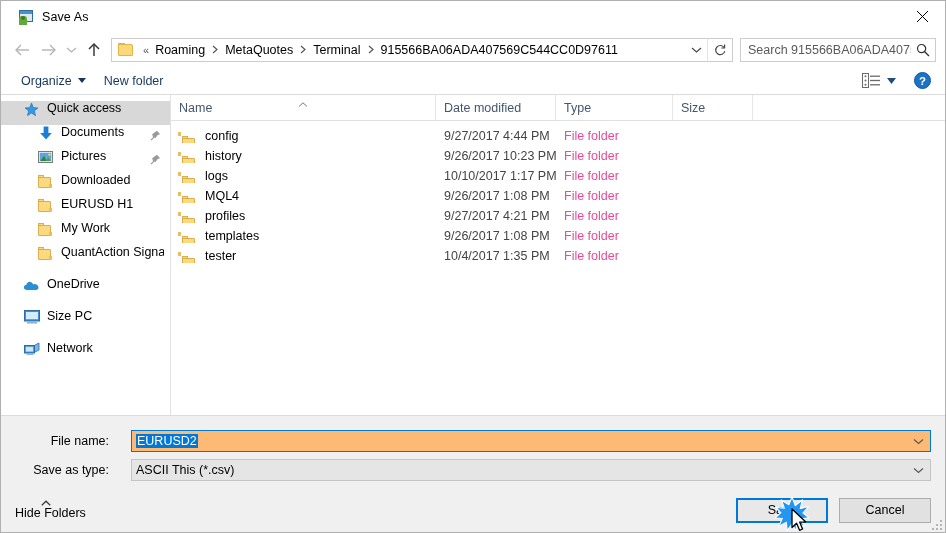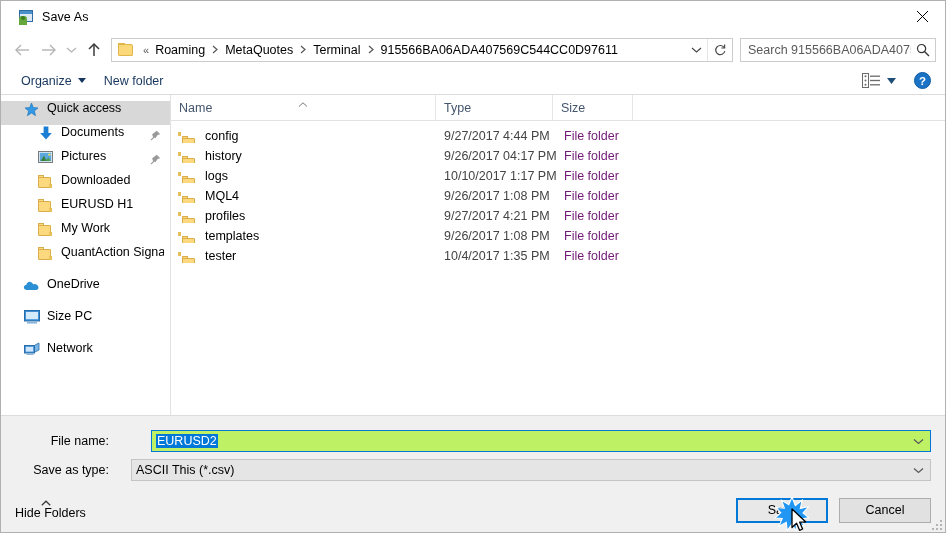--- a/index.html
+++ b/index.html
@@ -376,21 +376,21 @@
     padding-left: 8px;
     white-space: nowrap;
     overflow: hidden;
   }
   .cell.c-name {
     width: 265px; flex: 0 0 265px;
     display: flex; align-items: center;
     padding-left: 11px;
   }
   .cell.c-date { width: 120px; flex: 0 0 120px; color: #444; }
-  .cell.c-type { width: 117px; flex: 0 0 117px; color: #701a75; }
+  .cell.c-type { width: 117px; flex: 0 0 117px; color: #ec4899; }
   .cell.c-size { width: 80px; flex: 0 0 80px; color: #444; text-align: right; }
   .row-folder-ic {
     margin-right: 8px;
     flex: 0 0 15px;
   }
 
   
   .form-area {
     flex: 0 0 auto;
     background: #f0f0f0;
@@ -415,22 +415,21 @@
   .combo {
     flex: 1 1 auto;
     height: 22px;
     display: flex;
     align-items: center;
     box-sizing: border-box;
     min-width: 0;
   }
   .combo.filename {
     border: 1px solid #0078d7;
-    background: #bef264;
-    margin-left: 20px;
+    background: #fdba74;
   }
   .combo.filetype {
     border: 1px solid #c4c4c4;
     background: #e5e5e5;
   }
   .combo-value {
     flex: 1 1 auto;
     font-size: 12.5px;
     padding-left: 4px;
     white-space: nowrap;
@@ -783,20 +782,23 @@
     <div class="list-pane">
       <div class="col-head">
         <div class="col c-name">
           <span>Name</span>
           <span class="sort-caret">
             <svg width="9" height="5" viewBox="0 0 9 5">
                 <polyline points="0.5,4.5 4.5,0.8 8.5,4.5" fill="none" stroke="#7a7a7a" stroke-width="1"></polyline>
               </svg>
           </span>
         </div>
+        <div class="col c-date">
+          <span>Date modified</span>
+        </div>
         <div class="col c-type">
           <span>Type</span>
         </div>
         <div class="col c-size">
           <span>Size</span>
         </div>
       </div>
 
       <div class="rows">
         <div class="row">
@@ -810,21 +812,21 @@
           <div class="cell c-type">File folder</div>
           <div class="cell c-size"></div>
         </div>
         <div class="row">
           <div class="cell c-name">
             <span class="row-folder-ic">
               <span class="folder-ic"><span class="ft"></span><span class="fb"></span><span class="fs"></span></span>
             </span>
             <span>history</span>
           </div>
-          <div class="cell c-date">9/26/2017 04:17 PM</div>
+          <div class="cell c-date">9/26/2017 10:23 PM</div>
           <div class="cell c-type">File folder</div>
           <div class="cell c-size"></div>
         </div>
         <div class="row">
           <div class="cell c-name">
             <span class="row-folder-ic">
               <span class="folder-ic"><span class="ft"></span><span class="fb"></span><span class="fs"></span></span>
             </span>
             <span>logs</span>
           </div>

